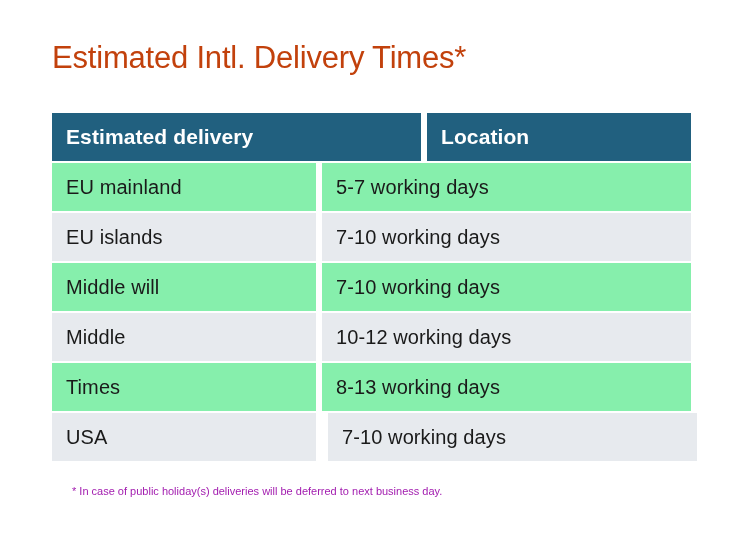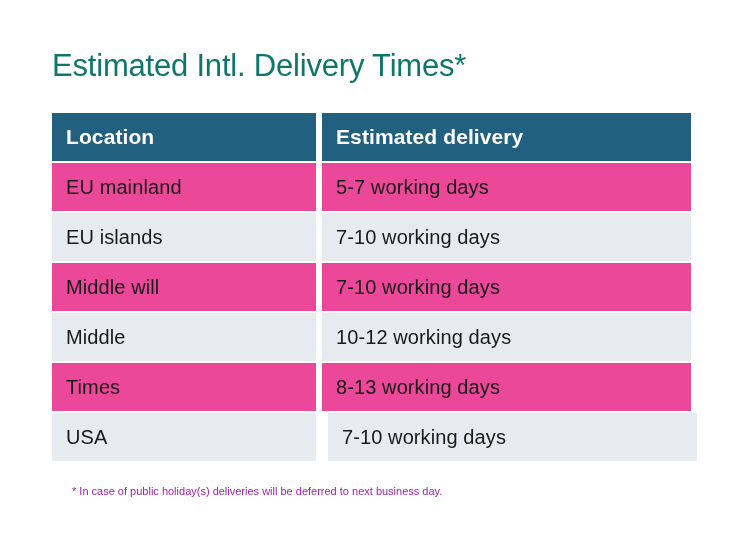--- a/index.html
+++ b/index.html
@@ -18,26 +18,26 @@
   #page {
     position: absolute;
     inset: 0;
     background: #ffffff;
   }
 
   
   .page-title {
     position: absolute;
     left: 52px;
-    top: 46px;
+    top: 38px;
     font-size: 31px;
     line-height: 40px;
     font-weight: 500;
     letter-spacing: -0.2px;
-    color: #0f766e;
+    color: #c2410c;
     white-space: nowrap;
   }
 
   
   .delivery-table {
     position: absolute;
     left: 52px;
     top: 113px;
     width: 639px;
   }
@@ -82,21 +82,21 @@
 
   
   .body-row .cell {
     height: 48px;
     font-size: 20px;
     font-weight: 400;
     color: #1a1a1a;
     letter-spacing: 0.1px;
   }
   .body-row.shade-dark .cell {
-    background: #ec4899;
+    background: #86efac;
   }
   .body-row.shade-light .cell {
     background: #e7eaee;
   }
 
   
   .footnote {
     position: absolute;
     left: 72px;
     top: 481px;
@@ -110,22 +110,22 @@
 </head>
 <body>
 
 <div id="page">
 
   <div class="page-title">Estimated Intl. Delivery Times*</div>
 
   <div class="delivery-table">
 
     <div class="table-row header-row">
+      <div class="cell col-delivery">Estimated delivery</div>
       <div class="cell col-location">Location</div>
-      <div class="cell col-delivery">Estimated delivery</div>
     </div>
 
     <div class="table-row body-row shade-dark">
       <div class="cell col-location">EU mainland</div>
       <div class="cell col-delivery">5-7 working days</div>
     </div>
 
     <div class="table-row body-row shade-light">
       <div class="cell col-location">EU islands</div>
       <div class="cell col-delivery">7-10 working days</div>

